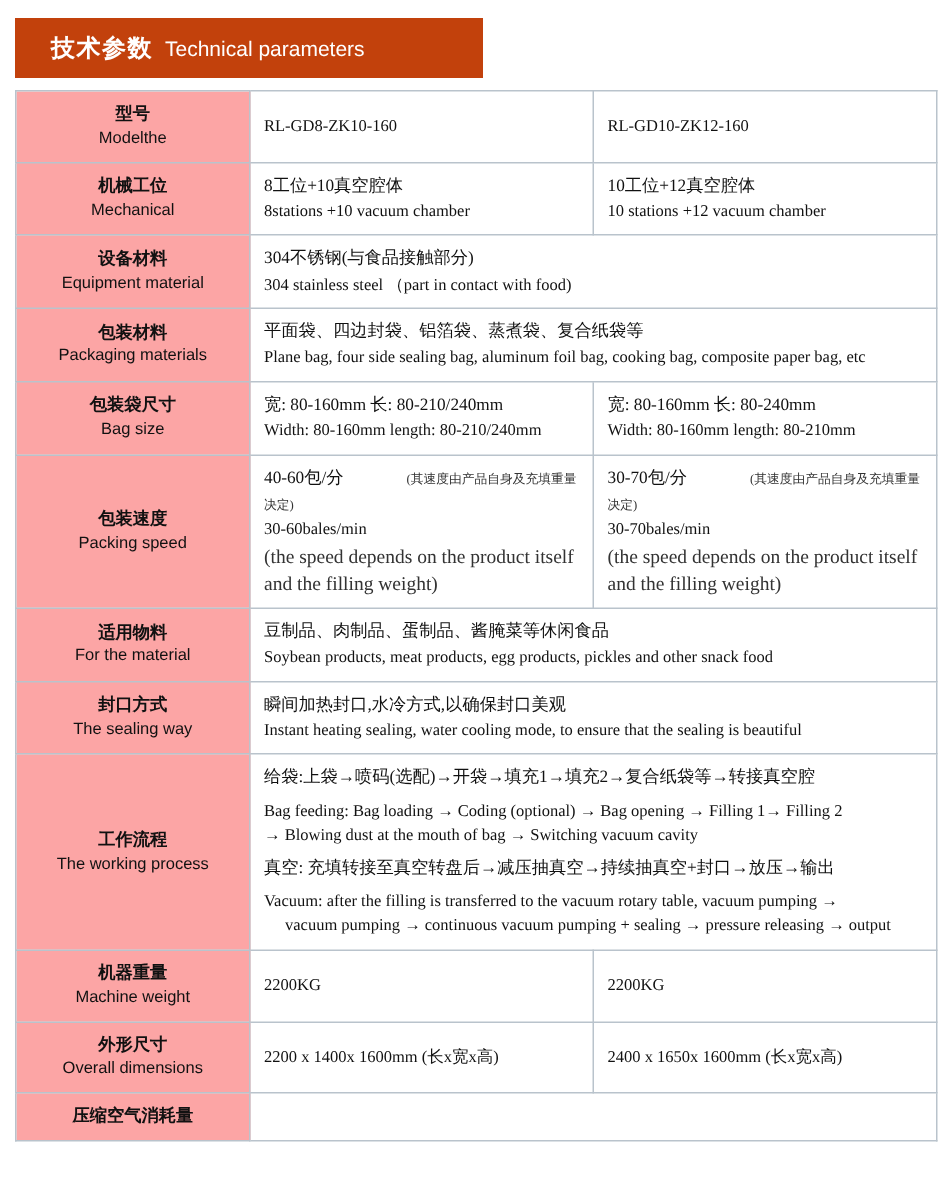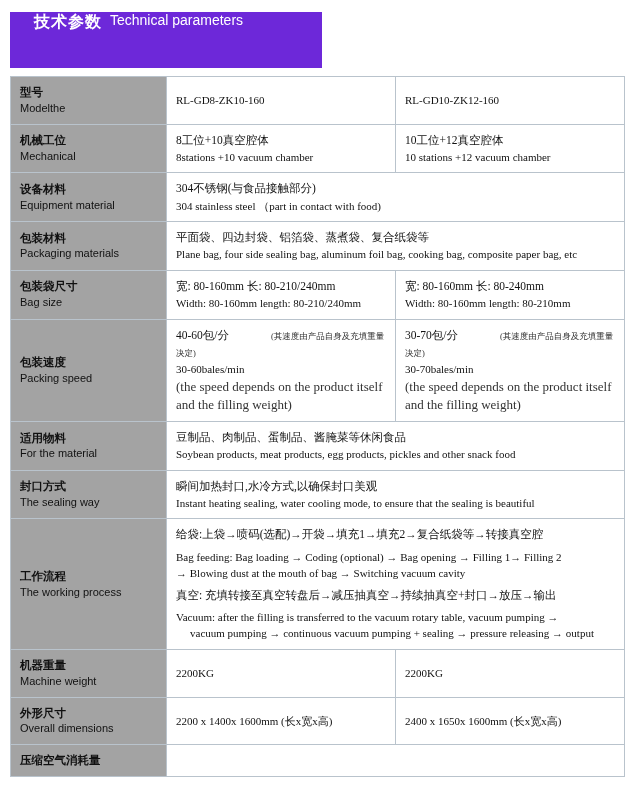--- a/index.html
+++ b/index.html
@@ -18,23 +18,24 @@
     position: relative;
     width: 634px;
     height: 794px;
     box-sizing: border-box;
     padding: 12px 10px 10px 10px;
   }
   
   .header {
     position: relative;
     width: 312px;
-    height: 56px;
-    background: #6d28d9;
+    height: 40px;
+    background: #c2410c;
     display: flex;
+    align-items: center;
     padding-left: 24px;
     box-sizing: border-box;
   }
   .header .title-cn {
     color: #ffffff;
     font-size: 16px;
     font-weight: bold;
     letter-spacing: 1px;
   }
   .header .title-en {
@@ -54,21 +55,22 @@
     border: 1px solid #b9c3cc;
     vertical-align: middle;
     padding: 7px 9px;
     box-sizing: border-box;
   }
   .col-label { width: 156px; }
   .col-a { width: 229px; }
   .col-b { width: 229px; }
 
   td.label-cell {
-    background: #a3a3a3;
+    background: #fca5a5;
+    text-align: center;
   }
   .label-cn {
     font-size: 11.5px;
     font-weight: bold;
     color: #111;
     line-height: 1.45;
   }
   .label-en {
     font-size: 11px;
     color: #111;

